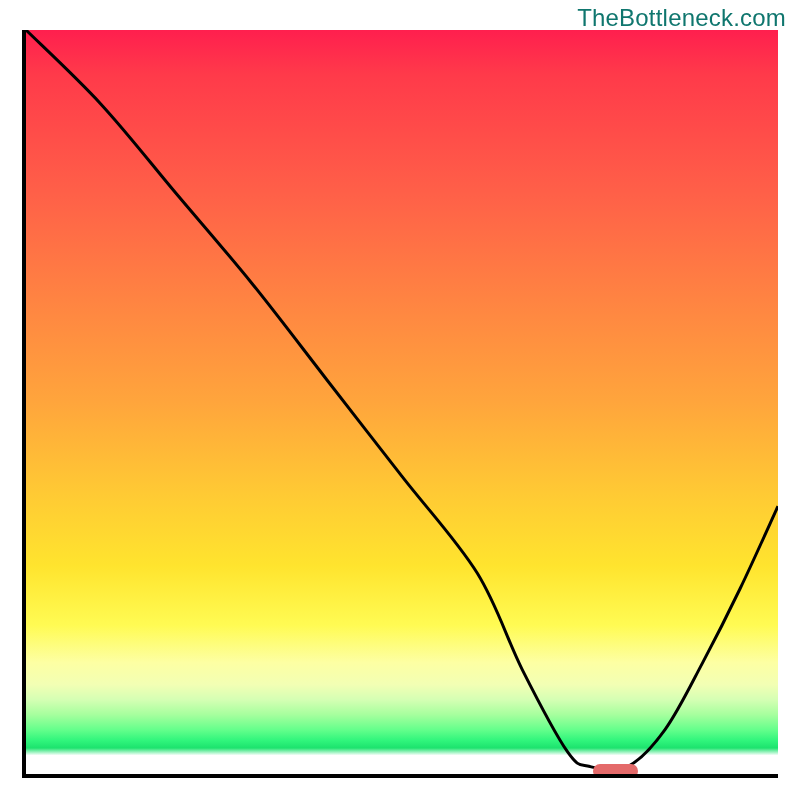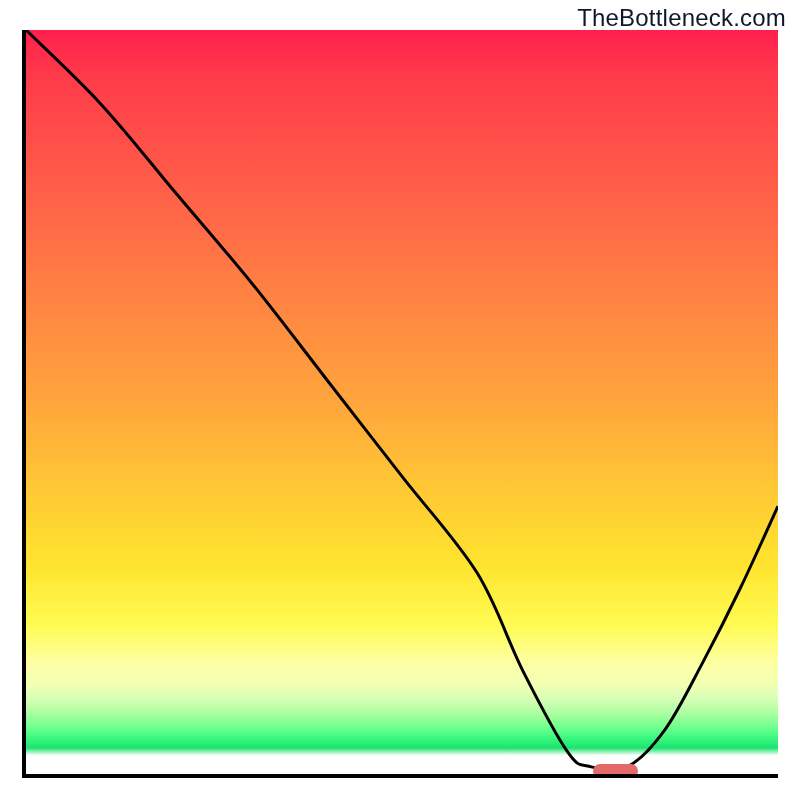--- a/index.html
+++ b/index.html
@@ -12,21 +12,21 @@
   }
   .container {
     position: relative;
     width: 800px;
     height: 800px;
   }
   .watermark {
     position: absolute;
     top: 4px;
     right: 14px;
-    color: #0f172a;
+    color: #0f766e;
     font-size: 24px;
     font-weight: 500;
     letter-spacing: 0.2px;
     z-index: 10;
   }
   .plot-frame {
     position: absolute;
     left: 22px;
     top: 30px;
     width: 756px;

